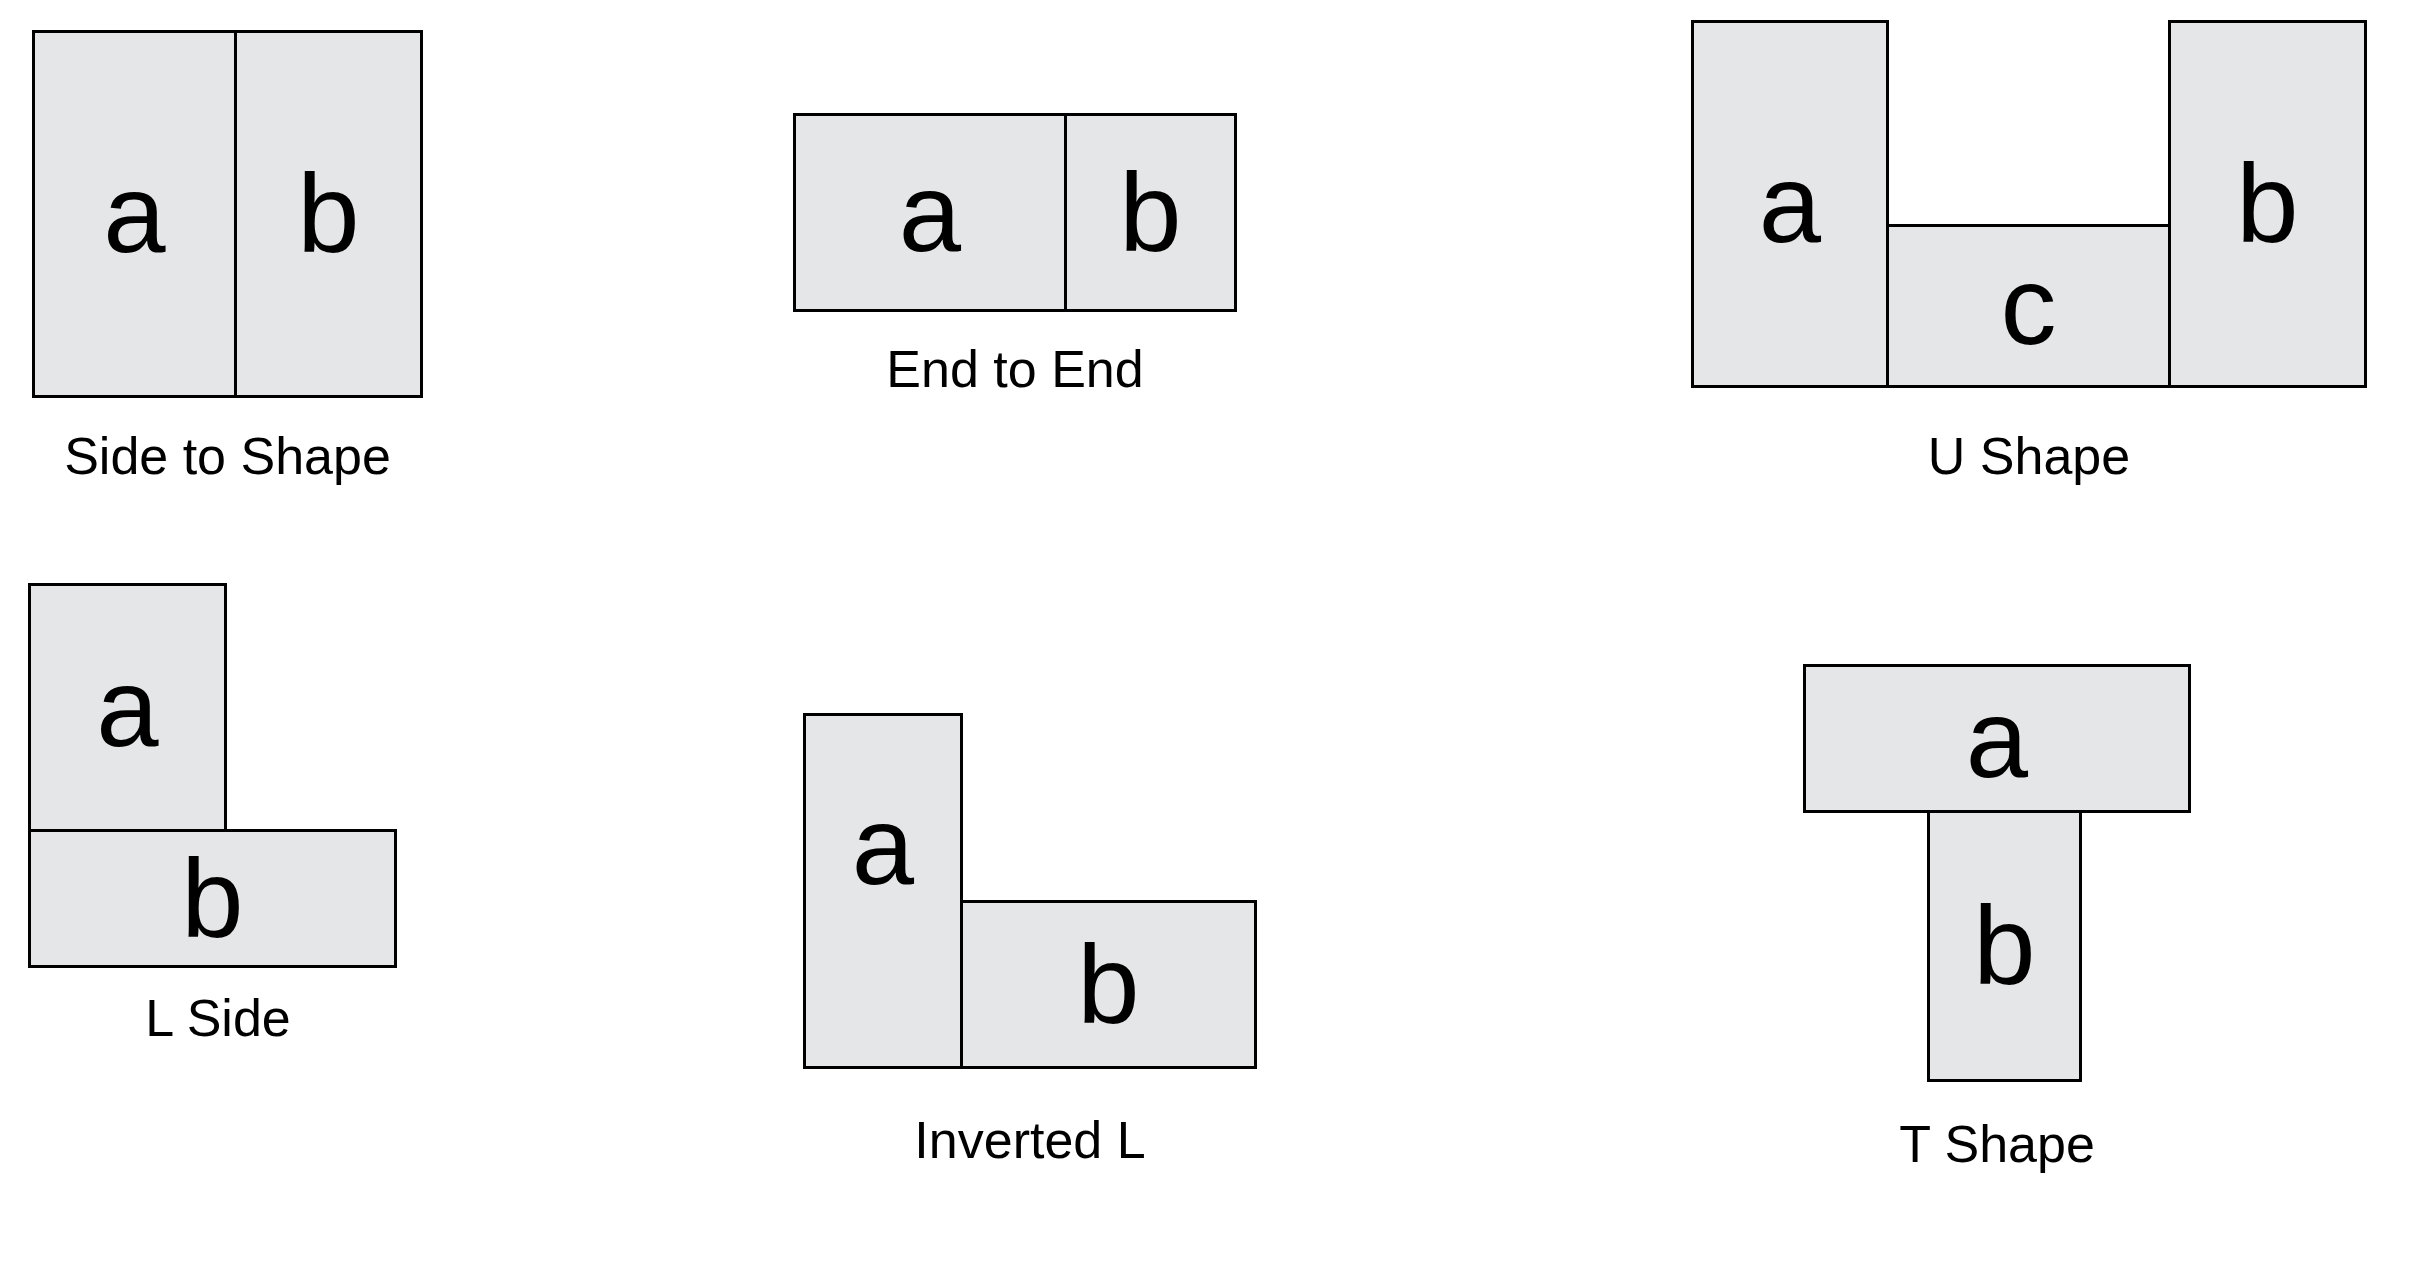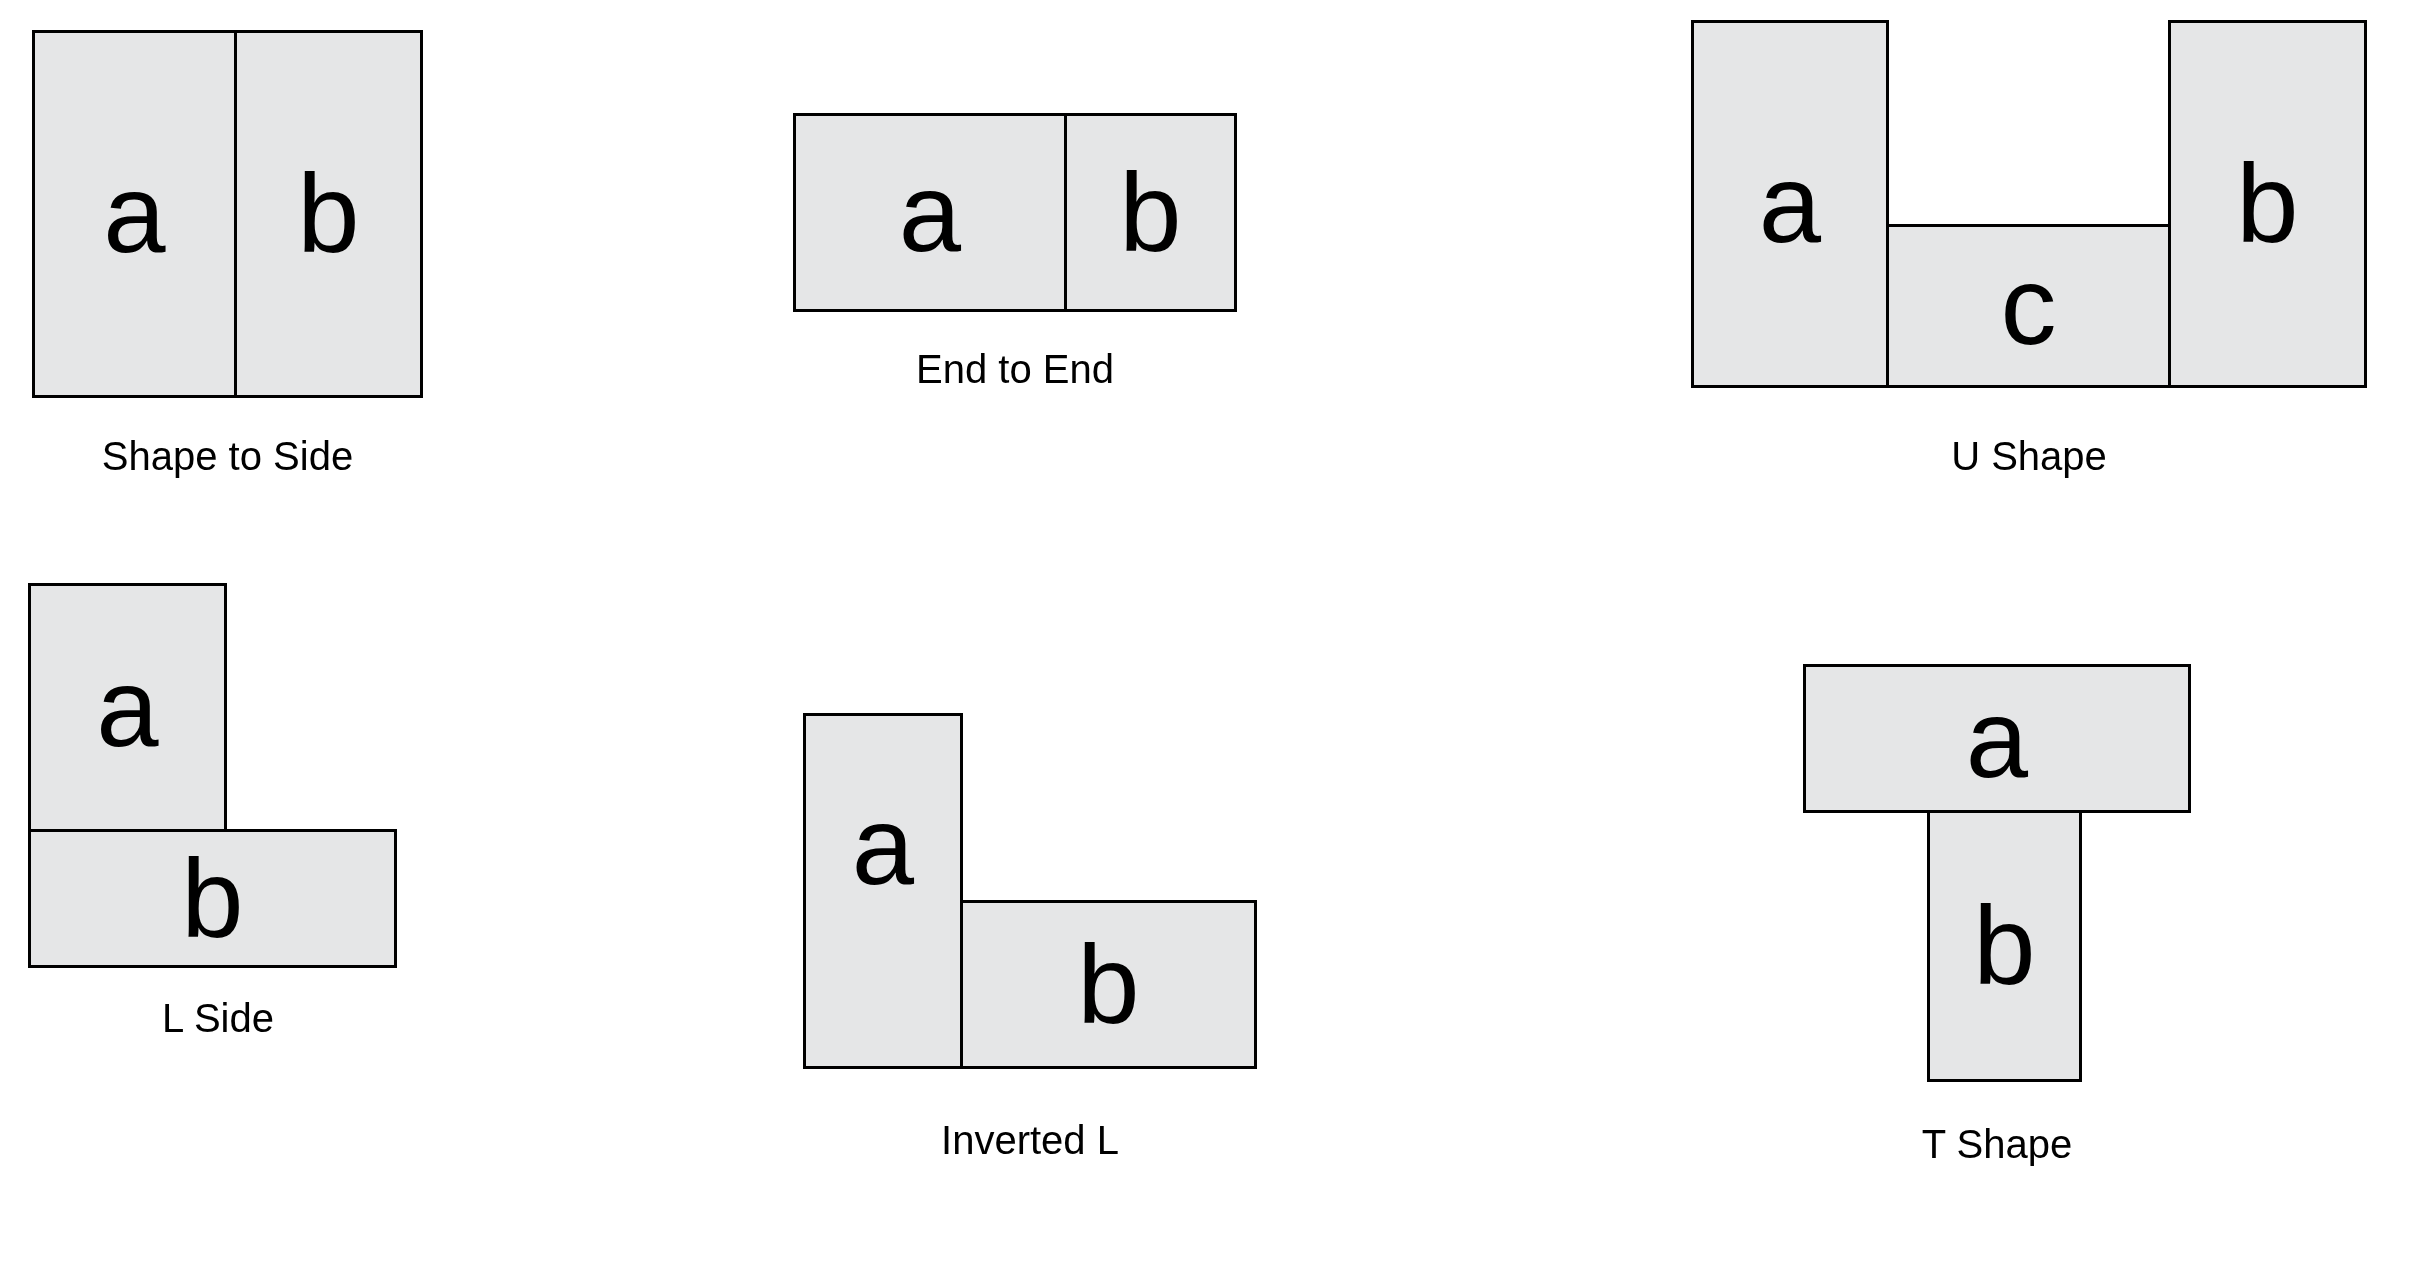--- a/index.html
+++ b/index.html
@@ -27,39 +27,39 @@
   }
   .glyph{
     font-size:112px;
     line-height:1;
     color:var(--text);
   }
   .lift{padding-bottom:90px;}
   .caption{
     position:absolute;
     text-align:center;
-    font-size:40px;
+    font-size:52px;
     line-height:72px;
     color:var(--text);
     white-space:nowrap;
   }
 </style>
 </head>
 <body>
 
 <div id="canvas">
 
   <div class="fig">
     <div class="rect" style="left:32px;top:30px;width:205px;height:368px">
       <span class="glyph">a</span>
     </div>
     <div class="rect" style="left:234px;top:30px;width:189px;height:368px">
       <span class="glyph">b</span>
     </div>
-    <div class="caption" style="left:32px;top:420px;width:391px">Shape to Side</div>
+    <div class="caption" style="left:32px;top:420px;width:391px">Side to Shape</div>
   </div>
 
   <div class="fig">
     <div class="rect" style="left:793px;top:113px;width:274px;height:199px">
       <span class="glyph">a</span>
     </div>
     <div class="rect" style="left:1064px;top:113px;width:173px;height:199px">
       <span class="glyph">b</span>
     </div>
     <div class="caption" style="left:793px;top:333px;width:444px">End to End</div>

